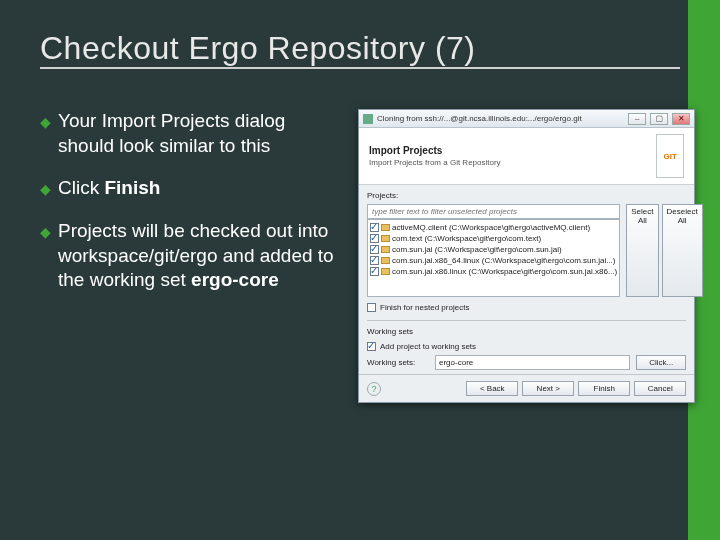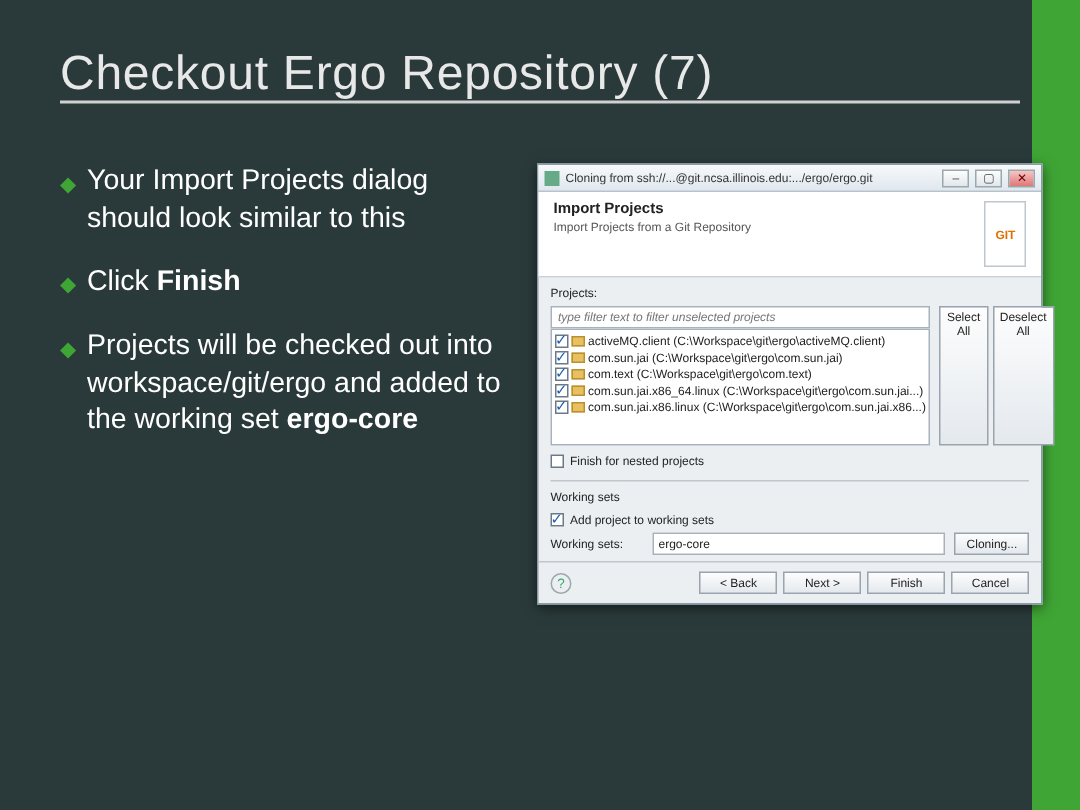--- a/index.html
+++ b/index.html
@@ -93,21 +93,21 @@
     color: #444;
   }
   .winbtn.close { background: linear-gradient(#f6c4c4,#e07878); color:#600; }
 
   .header-band {
     background: #fff;
     padding: 6px 10px;
     border-bottom: 1px solid #c9d0d6;
     display: flex;
     justify-content: space-between;
-    align-items: flex-start;
+    align-items: center;
   }
   .header-band .h-title { font-weight: bold; font-size: 10px; color:#222; }
   .header-band .h-sub { font-size: 8px; color:#555; margin-top:2px;}
   .git-icon {
     width: 28px; height: 44px;
     border: 1px solid #c0c6cc;
     font-size: 8px;
     display:flex;align-items:center;justify-content:center;
     color:#e07000; font-weight:bold;
     background:#fff;
@@ -259,26 +259,26 @@
           <input class="filter-input" placeholder="type filter text to filter unselected projects" style="">
           <div class="proj-list">
             <div class="proj-item">
                 <span class="chk checked"></span>
                 <span class="folder-icon"></span>
                 <span>activeMQ.client (C:\Workspace\git\ergo\activeMQ.client)</span>
               </div>
             <div class="proj-item">
                 <span class="chk checked"></span>
                 <span class="folder-icon"></span>
+                <span>com.text (C:\Workspace\git\ergo\com.text)</span>
+              </div>
+            <div class="proj-item">
+                <span class="chk checked"></span>
+                <span class="folder-icon"></span>
                 <span>com.sun.jai (C:\Workspace\git\ergo\com.sun.jai)</span>
-              </div>
-            <div class="proj-item">
-                <span class="chk checked"></span>
-                <span class="folder-icon"></span>
-                <span>com.text (C:\Workspace\git\ergo\com.text)</span>
               </div>
             <div class="proj-item">
                 <span class="chk checked"></span>
                 <span class="folder-icon"></span>
                 <span>com.sun.jai.x86_64.linux (C:\Workspace\git\ergo\com.sun.jai...)</span>
               </div>
             <div class="proj-item">
                 <span class="chk checked"></span>
                 <span class="folder-icon"></span>
                 <span>com.sun.jai.x86.linux (C:\Workspace\git\ergo\com.sun.jai.x86...)</span>
@@ -298,21 +298,21 @@
 
       <div class="ws-group">
         <div class="lbl">Working sets</div>
         <div class="chk-line">
           <span class="chk checked"></span>
           <span>Add project to working sets</span>
         </div>
         <div class="ws-row">
           <span class="lbl2">Working sets:</span>
           <input class="ws-input" value="ergo-core" style="">
-          <div class="btn">Cloning...</div>
+          <div class="btn">Click...</div>
         </div>
       </div>
     </div>
 
     <div class="footer">
       <div class="help">?</div>
       <div class="btn">&lt; Back</div>
       <div class="btn">Next &gt;</div>
       <div class="btn">Finish</div>
       <div class="btn">Cancel</div>

